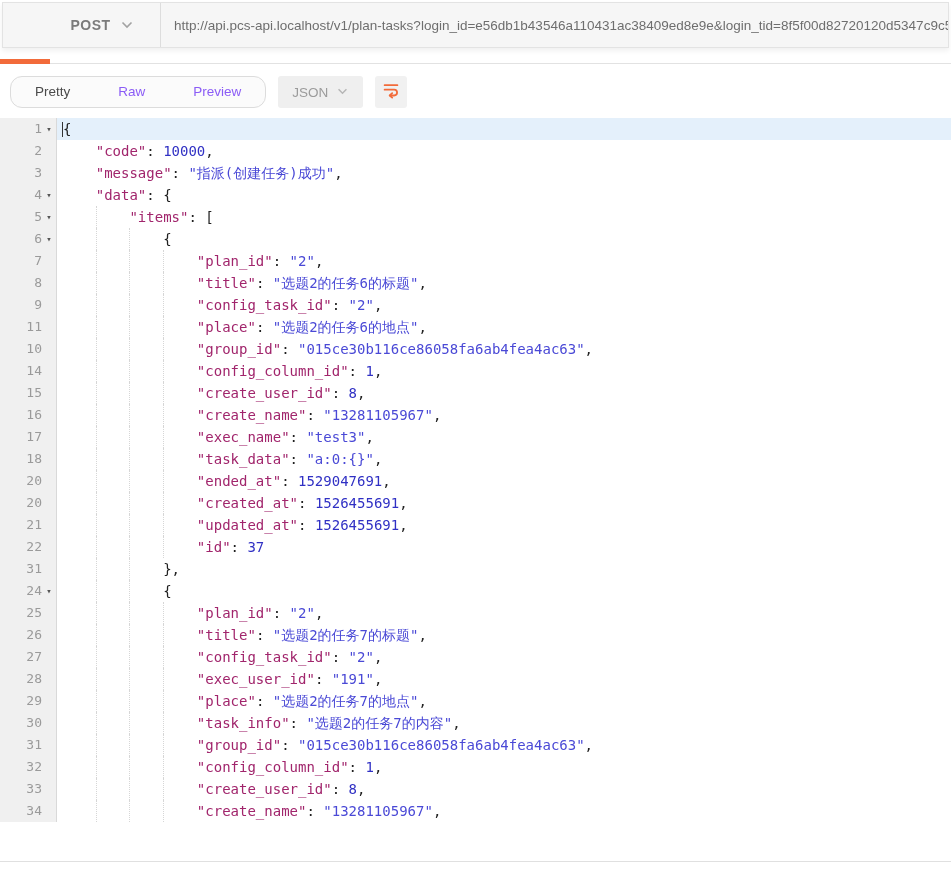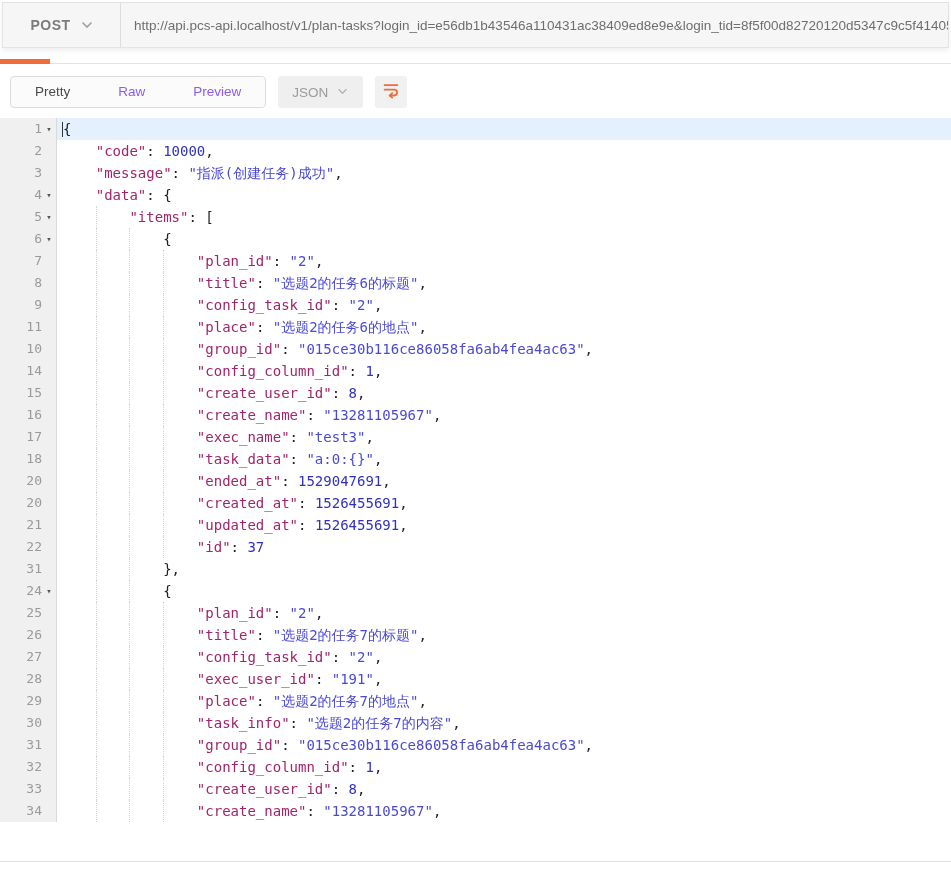--- a/index.html
+++ b/index.html
@@ -3,37 +3,37 @@
 <meta charset="utf-8">
 <style>
   * { margin:0; padding:0; box-sizing:border-box; }
   html,body { width:951px; height:876px; background:#ffffff; overflow:hidden;
     font-family:"Liberation Sans", sans-serif; }
   .app { position:relative; width:951px; height:876px; background:#fff; }
 
   
   .reqbar { margin:2px 2px 0 2px; height:46px; border:1px solid #e3e3e3;
     background:#f6f6f6; display:flex; align-items:stretch;
-    box-shadow:0 3px 5px rgba(0,0,0,0.06); position:relative; z-index:2; }
+    box-shadow:0 3px 5px rgba(0,0,0,0.06); position:relative; z-index:2;padding-left:40px; }
   .method { width:118px; display:flex; align-items:center; justify-content:center;
     gap:10px; border-right:1px solid #ddd; cursor:pointer; }
   .method-label { font-size:14px; font-weight:600; color:#7b7b7b; letter-spacing:0.5px; }
   .chev { width:12px; height:8px; display:inline-block; }
   .chev svg { display:block; }
   .url { flex:1; display:flex; align-items:center; padding-left:13px;
     font-size:13.5px; color:#6e6e6e; white-space:nowrap; overflow:hidden; }
 
   
   .tabstrip { position:relative; height:16px; border-bottom:1px solid #e2e2e2; }
   .indicator { position:absolute; left:0; bottom:-1px; width:50px; height:5px;
     background:#F26B3A; }
 
   
   .toolbar { display:flex; align-items:center; padding:12px 0 0 10px; height:44px; }
-  .viewgroup { display:flex; border:1px solid #dcdcdc; border-radius:4px;
+  .viewgroup { display:flex; border:1px solid #dcdcdc; border-radius:12px;
     background:#fbfbfb; overflow:hidden; height:32px;text-align:center; }
   .viewtab { padding:0 24px; line-height:30px; font-size:13.5px; color:#8b5cf6;
     cursor:pointer; }
   .viewtab.active { color:#4a4a4a; }
   .fmt { margin-left:12px; height:32px; display:flex; align-items:center; gap:9px;
     padding:0 14px; background:#efefef; border-radius:3px; cursor:pointer; }
   .fmt-label { font-size:13.5px; color:#9b9b9b; }
   .wrapbtn { margin-left:12px; height:32px; width:32px; background:#f1f1f1;
     border-radius:3px; display:flex; align-items:center; justify-content:center;
     cursor:pointer; }

